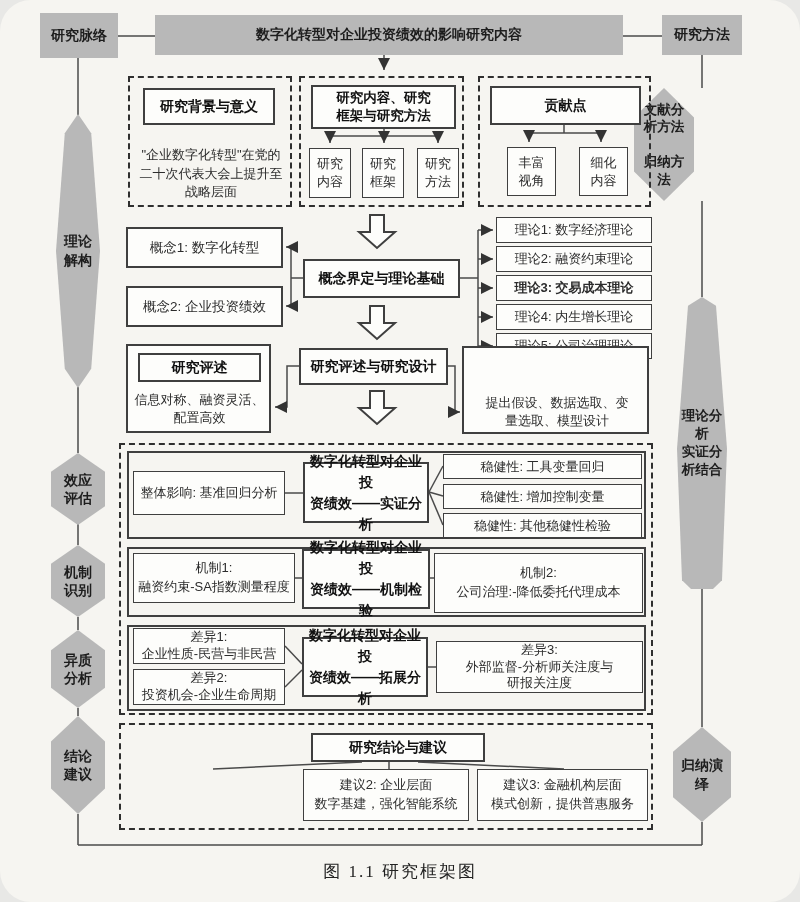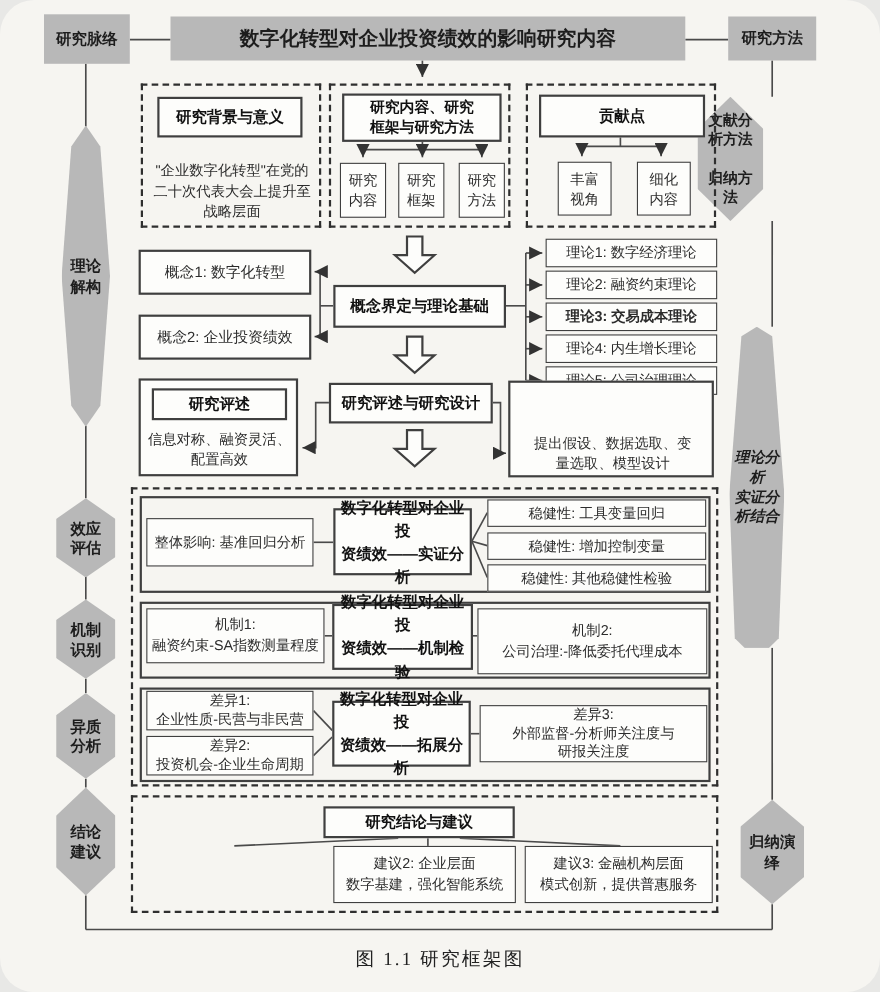--- a/index.html
+++ b/index.html
@@ -42,21 +42,21 @@
   .spindle{
     background:var(--node-fill,#bcbcbc);
     clip-path:polygon(50% 0%,80% 7%,100% 50%,80% 93%,50% 100%,20% 93%,0% 50%,20% 7%);
     font-weight:bold;color:#1d1d1d;line-height:1.35;
   }
   .trap{
     background:var(--node-fill,#bcbcbc);
     clip-path:polygon(50% 0%,78% 3%,100% 52%,90% 97%,72% 100%,28% 100%,10% 97%,0% 52%,22% 3%);
     font-weight:bold;color:#1d1d1d;line-height:1.35;
   }
-  .bold{font-weight:bold;color:#111;} .f13{font-size:13px;} .f135{font-size:13.5px;} .f14{font-size:14px;} .f15{font-size:18px;}
+  .bold{font-weight:bold;color:#111;} .f13{font-size:13px;} .f135{font-size:13.5px;} .f14{font-size:14px;} .f15{font-size:14px;}
   svg{position:absolute;left:0;top:0;}
   #caption{
     font-family:"Liberation Serif","DejaVu Serif",serif;
     font-size:17px;letter-spacing:2px;color:#222;
   }
 </style>
 </head>
 <body>
 
 <div id="stage">
@@ -157,21 +157,21 @@
   <div class="abs hex flex pre f14" style="left:51px;top:630px;width:54px;height:78px;">异质
 分析</div>
   <div class="abs hex flex pre f14" style="left:51px;top:716px;width:54px;height:98px;">结论
 建议</div>
 
   <div class="abs hex flex pre f135" style="left:634px;top:88px;width:60px;height:113px;">文献分
 析方法
 
 归纳方
 法</div>
-  <div class="abs trap flex pre f135" style="left:663px;top:297px;width:50px;height:292px;font-style:italic;">理论分
+  <div class="abs trap flex pre f135" style="left:677px;top:297px;width:50px;height:292px;">理论分
 析
 实证分
 析结合</div>
   <div class="abs hex flex pre f14" style="left:673px;top:727px;width:58px;height:95px;">归纳演
 绎</div>
 
   <div class="abs dashedc" style="left:128px;top:76px;width:164px;height:131px;">
     <div class="abs hdr flex f14" style="left:13px;top:10px;width:132px;height:37px;">研究背景与意义</div>
     <div class="abs flex pre f13" style="left:4px;top:66px;width:154px;height:60px;line-height:1.45;">"企业数字化转型"在党的
 二十次代表大会上提升至
@@ -243,21 +243,21 @@
 企业性质-民营与非民营</div>
   <div class="abs box thin flex pre f13" style="left:133px;top:669px;width:152px;height:36px;line-height:1.3;">差异2:
 投资机会-企业生命周期</div>
   <div class="abs box flex bold pre f14" style="left:302px;top:637px;width:126px;height:60px;line-height:1.5;">数字化转型对企业投
 资绩效——拓展分析</div>
   <div class="abs box thin flex pre f13" style="left:436px;top:641px;width:207px;height:52px;line-height:1.3;">差异3:
 外部监督-分析师关注度与
 研报关注度</div>
 
   <div class="abs dashedc" style="left:119px;top:723px;width:534px;height:107px;"></div>
-  <div class="abs hdr flex f14" style="left:294px;top:733px;width:174px;height:29px;">研究结论与建议</div>
+  <div class="abs hdr flex f14" style="left:311px;top:733px;width:174px;height:29px;">研究结论与建议</div>
   <div class="abs box thin flex pre f13" style="left:303px;top:769px;width:166px;height:52px;line-height:1.45;">建议2: 企业层面
 数字基建，强化智能系统</div>
   <div class="abs box thin flex pre f13" style="left:477px;top:769px;width:171px;height:52px;line-height:1.45;">建议3: 金融机构层面
 模式创新，提供普惠服务</div>
 
   <div id="caption" class="abs flex" style="left:0;top:856px;width:800px;height:30px;">图 1.1 研究框架图</div>
 
 </div>
 
 </body></html>

